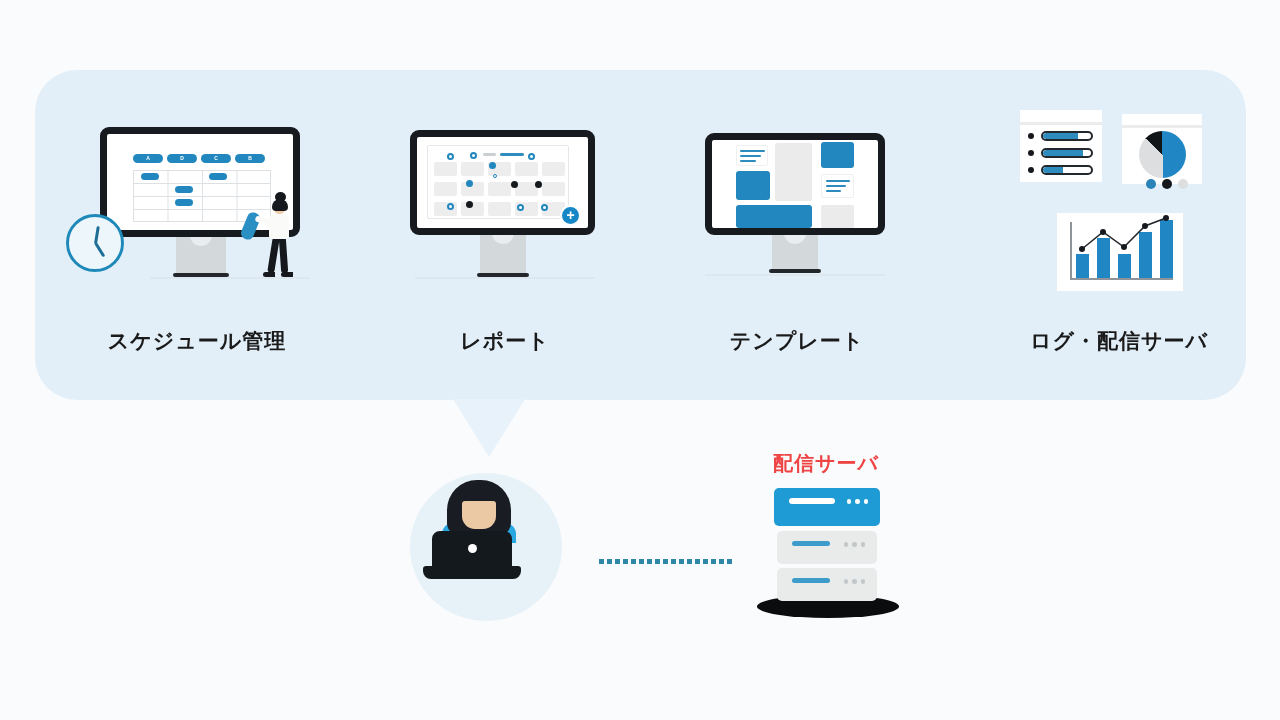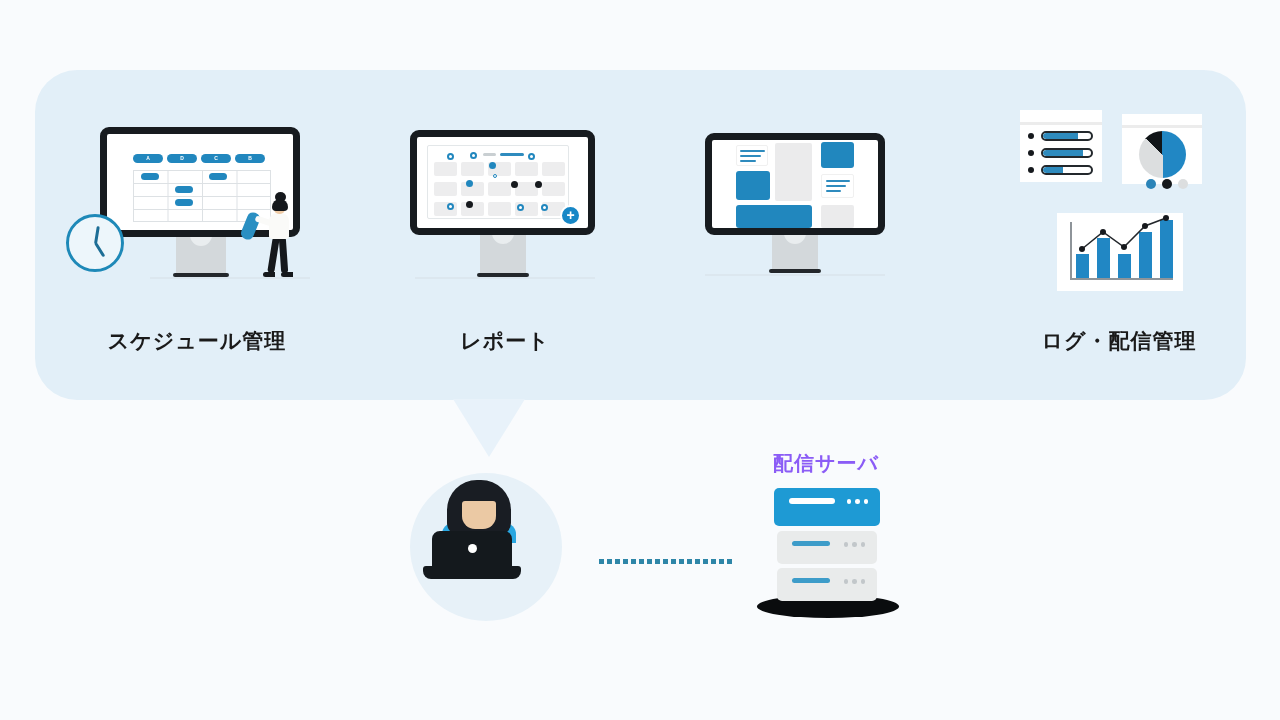--- a/index.html
+++ b/index.html
@@ -137,21 +137,21 @@
   .laptop-dot { position:absolute; left:468px; top:544px; width:9px; height:9px; background:#fff; border-radius:50%; z-index:8; }
   .laptop-base { position:absolute; left:423px; top:566px; width:98px; height:13px; background:#14191D; border-radius:3px 3px 8px 8px; z-index:7; }
 
   .connector {
     position:absolute; left:599px; top:559px; width:135px; height:5px;
     background:repeating-linear-gradient(90deg, #2E86A8 0 5px, transparent 5px 8px);
   }
 
   .server-label {
     position:absolute; left:740px; top:450px; width:172px;
-    color:#8b5cf6; font-size:20px; font-weight:bold; letter-spacing:1px; text-align:center;
+    color:#ef4444; font-size:20px; font-weight:bold; letter-spacing:1px; text-align:center;
   }
   .server-shadow { position:absolute; left:757px; top:595px; width:142px; height:23px; background:#0A0C0E; border-radius:50%; z-index:1; }
   .srv-unit { position:absolute; border-radius:5px; z-index:2; }
   .srv-unit.top { left:774px; top:488px; width:106px; height:38px; background:#1E9AD4; }
   .srv-unit.g1  { left:777px; top:531px; width:100px; height:33px; background:#E9EBEB; }
   .srv-unit.g2  { left:777px; top:568px; width:100px; height:33px; background:#E9EBEB; }
   .srv-bar { position:absolute; left:15px; top:10px; height:6px; border-radius:3px; }
   .srv-dots { position:absolute; right:12px; top:11px; display:flex; gap:4px; }
   .srv-dots i { display:block; width:4.5px; height:4.5px; border-radius:50%; }
 </style>
@@ -305,21 +305,22 @@
       <circle cx="25" cy="36" r="3" fill="#16191D"></circle>
       <circle cx="46" cy="19" r="3" fill="#16191D"></circle>
       <circle cx="67" cy="34" r="3" fill="#16191D"></circle>
       <circle cx="88" cy="13" r="3" fill="#16191D"></circle>
       <circle cx="109" cy="5" r="3" fill="#16191D"></circle>
     </svg>
   </div>
 
   <div class="feature-label" style="left:87px;  width:220px;">スケジュール管理</div>
   <div class="feature-label" style="left:420px; width:170px;">レポート</div>
-  <div class="feature-label" style="left:1029px; width:180px;">ログ・配信管理</div>
+  <div class="feature-label" style="left:712px; width:170px;">テンプレート</div>
+  <div class="feature-label" style="left:1029px; width:180px;">ログ・配信サーバ</div>
 
   <div class="blob"></div>
   <div class="op-shirt"></div>
   <div class="op-hair"></div>
   <div class="op-face"></div>
   <div class="laptop-screen"></div>
   <div class="laptop-dot"></div>
   <div class="laptop-base"></div>
 
   <div class="connector"></div>

